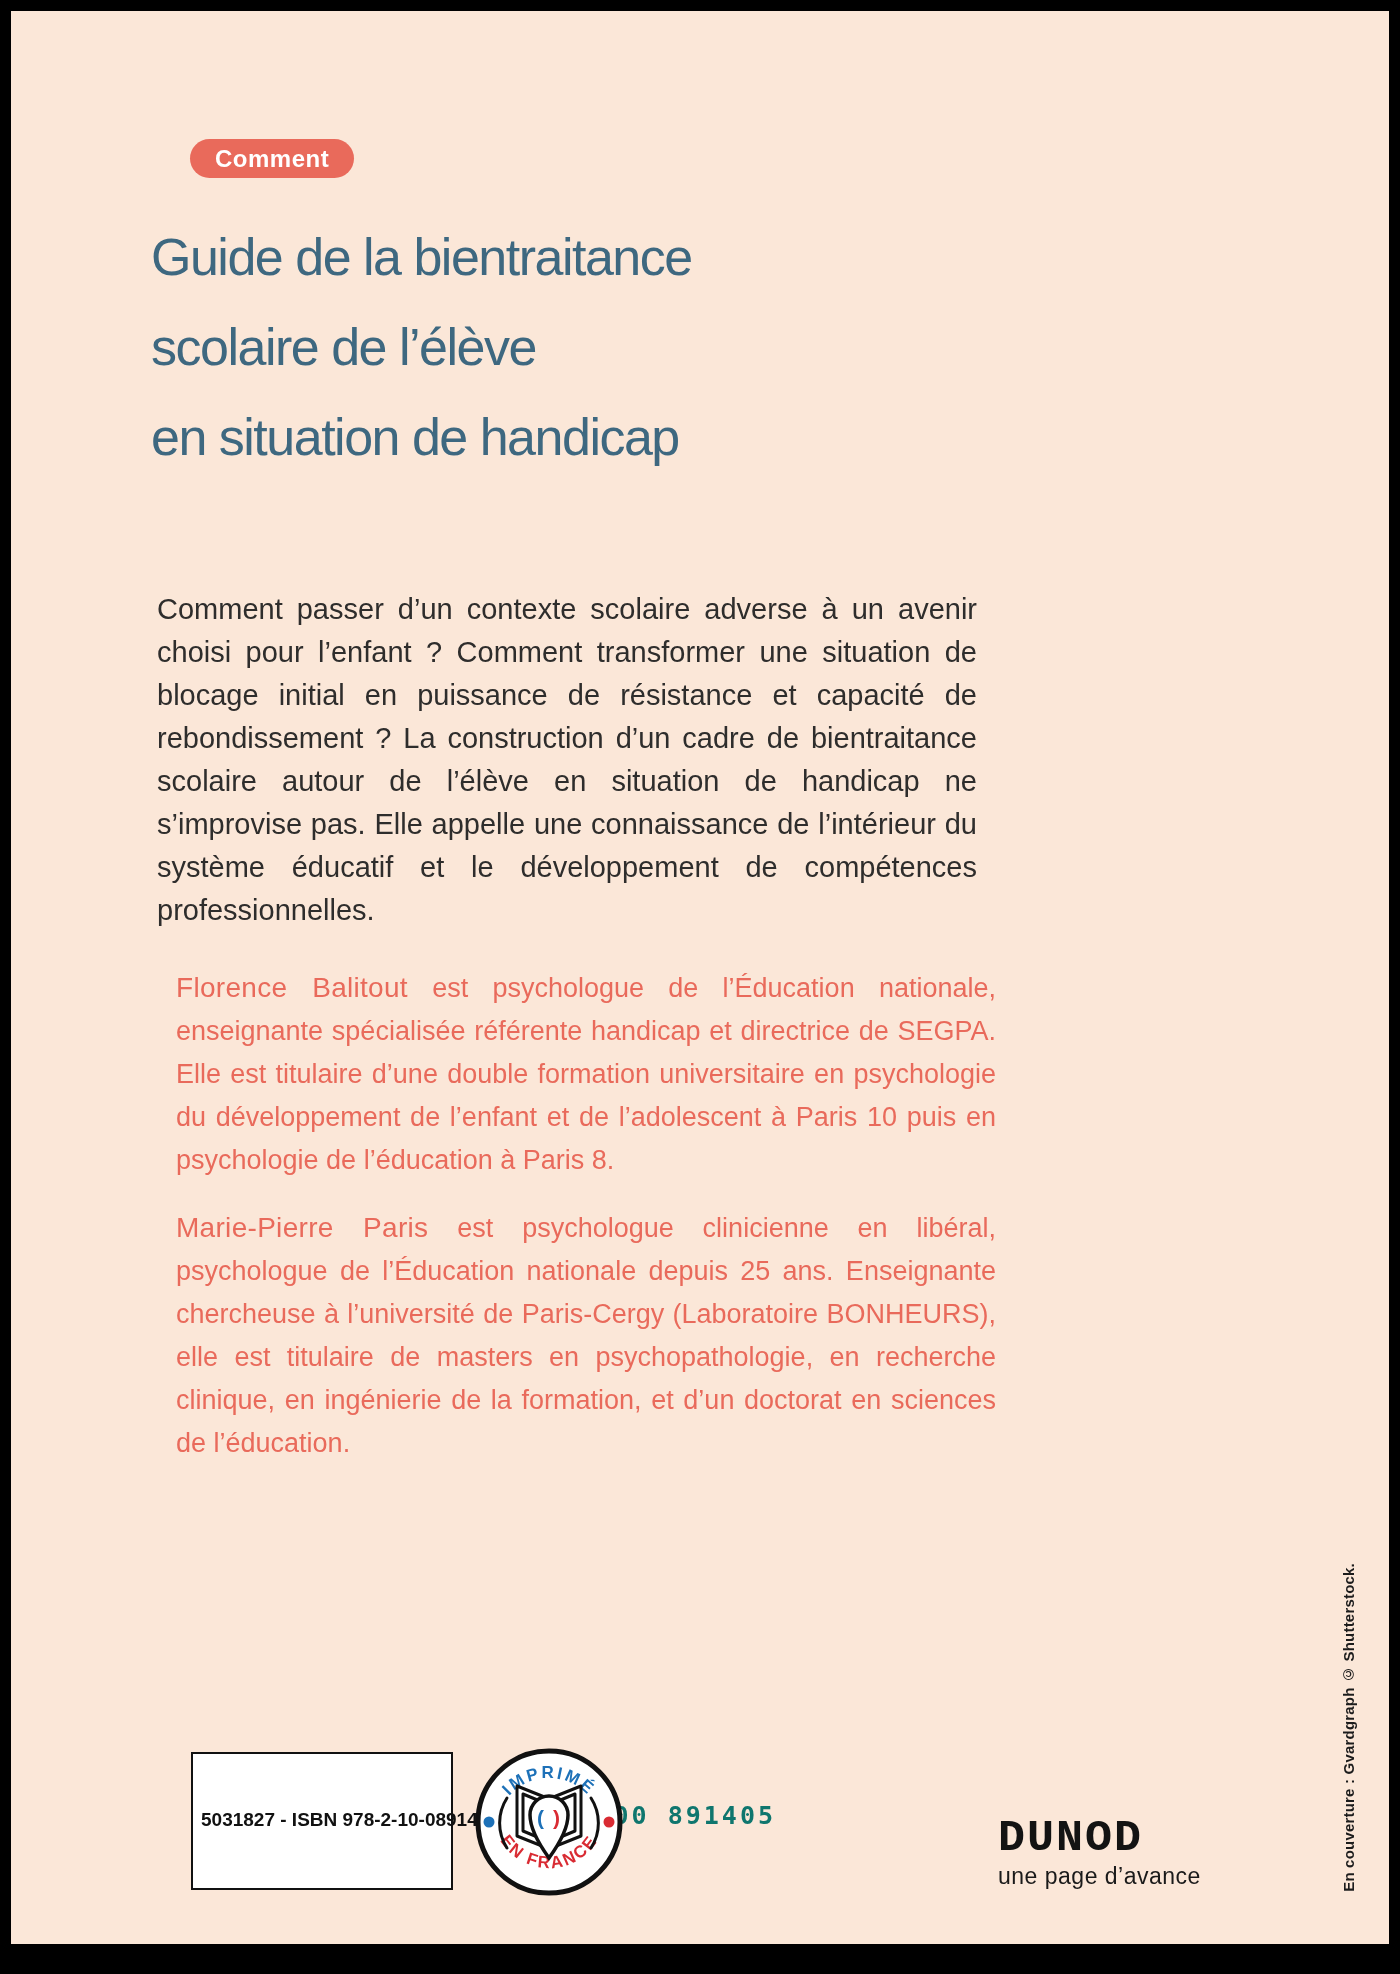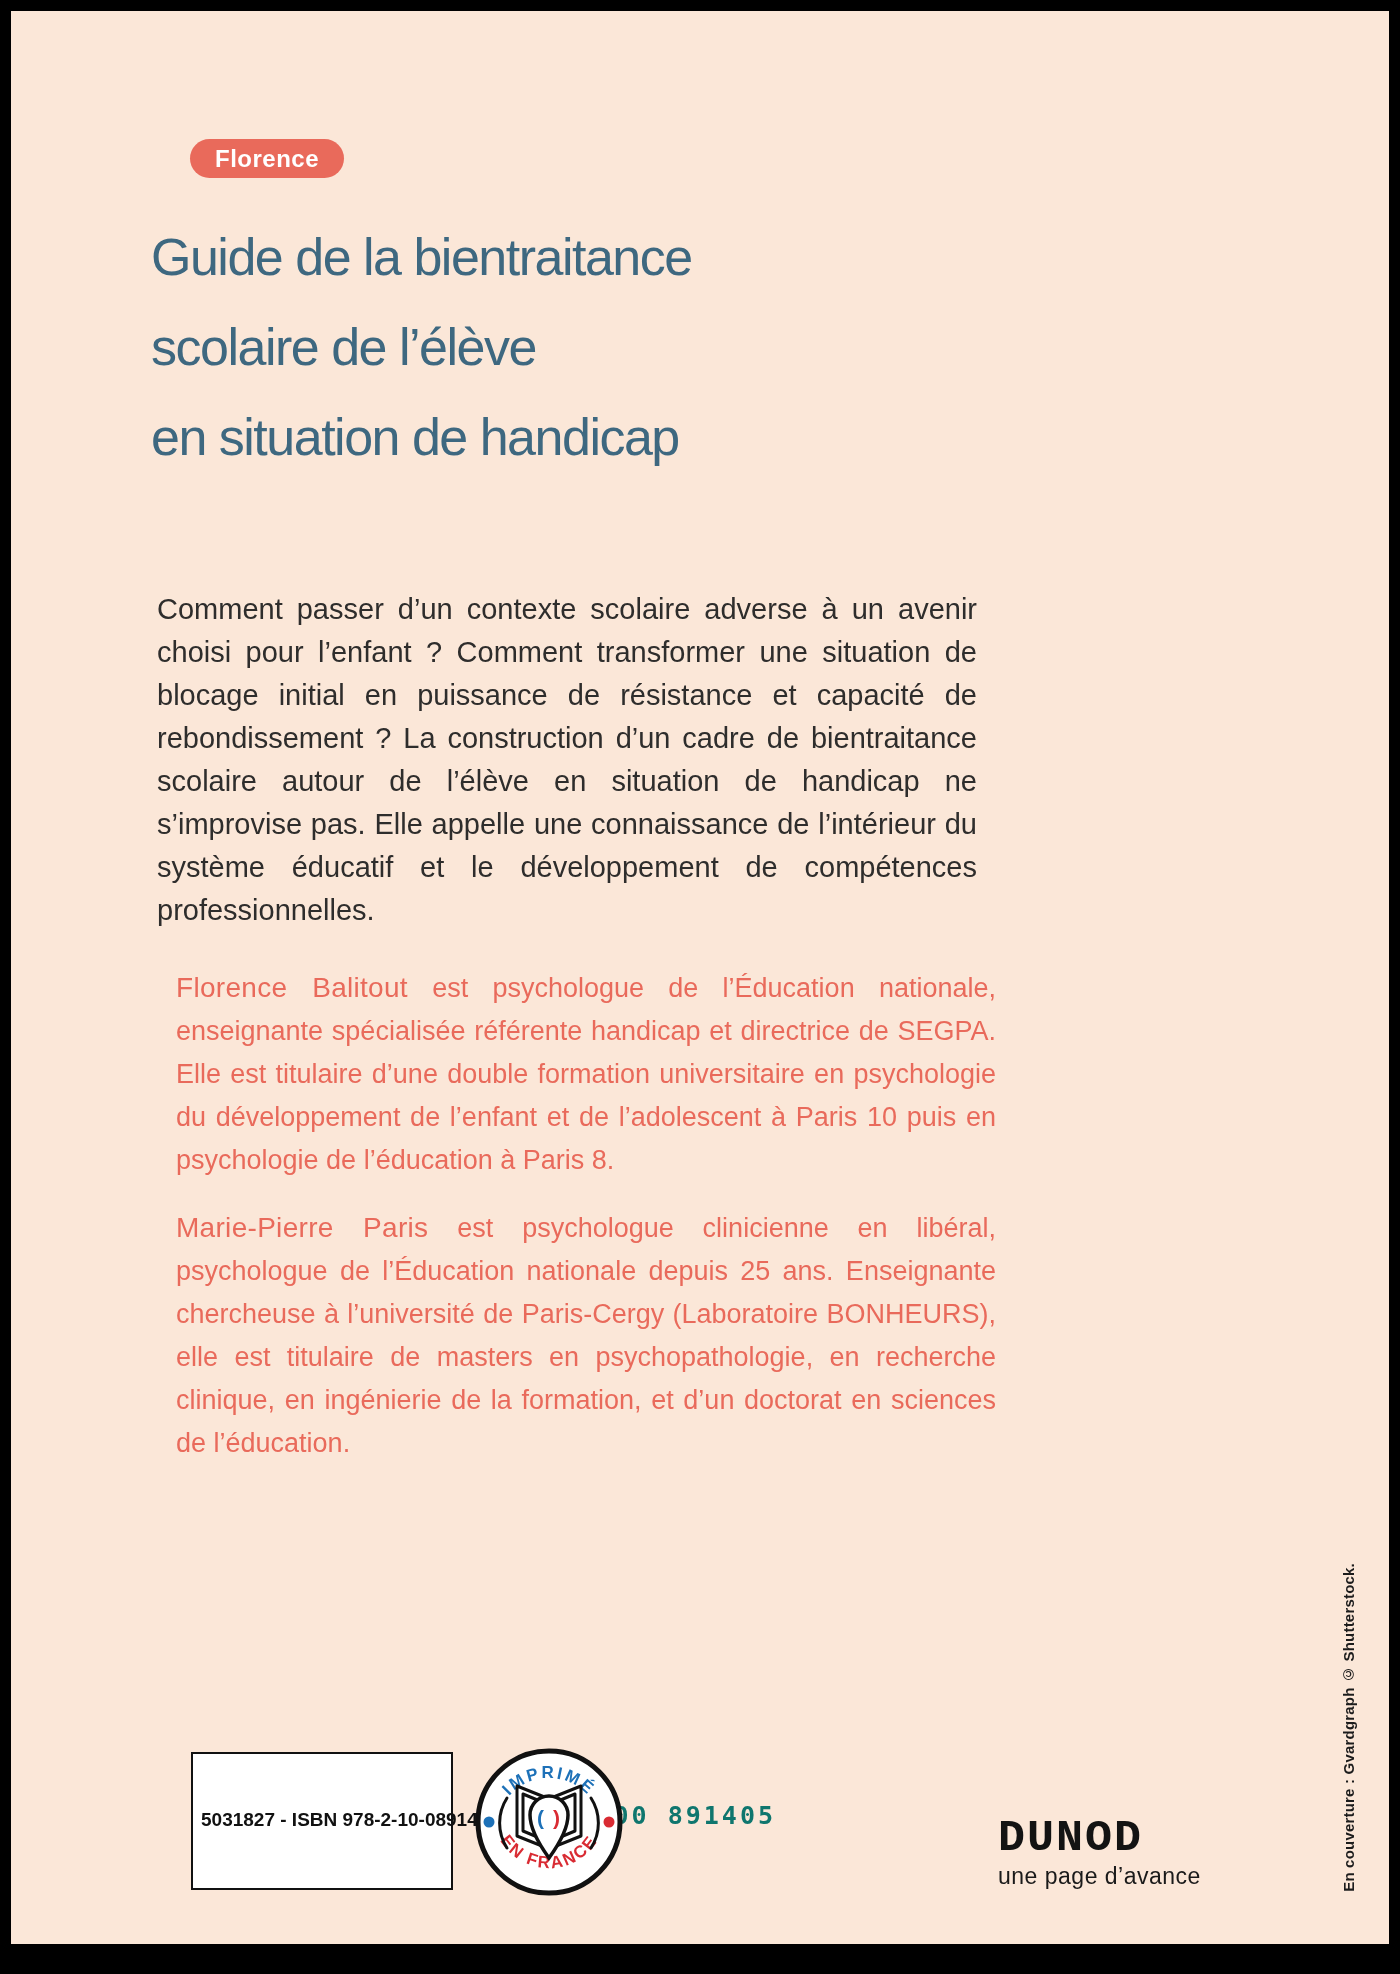--- a/index.html
+++ b/index.html
@@ -75,21 +75,21 @@
   }
   svg text{font-family:"Liberation Sans",sans-serif;}
 </style>
 </head>
 <body>
 
 <div class="canvas">
   <div class="page-bg"></div>
 
   <div class="abs badge">
-    <span>Florence</span>
+    <span>Comment</span>
   </div>
 
   <div class="abs title">
     <div>Guide de la bientraitance</div>
     <div>scolaire de l’élève</div>
     <div>en situation de handicap</div>
   </div>
 
   <div class="abs synopsis">Comment passer d’un contexte scolaire adverse à un avenir choisi pour l’enfant ? Comment transformer une situation de blocage initial en puissance de résistance et capacité de rebondissement ? La construction d’un cadre de bientraitance scolaire autour de l’élève en situation de handicap ne s’improvise pas. Elle appelle une connaissance de l’intérieur du système éducatif et le développement de compétences professionnelles.</div>
 

